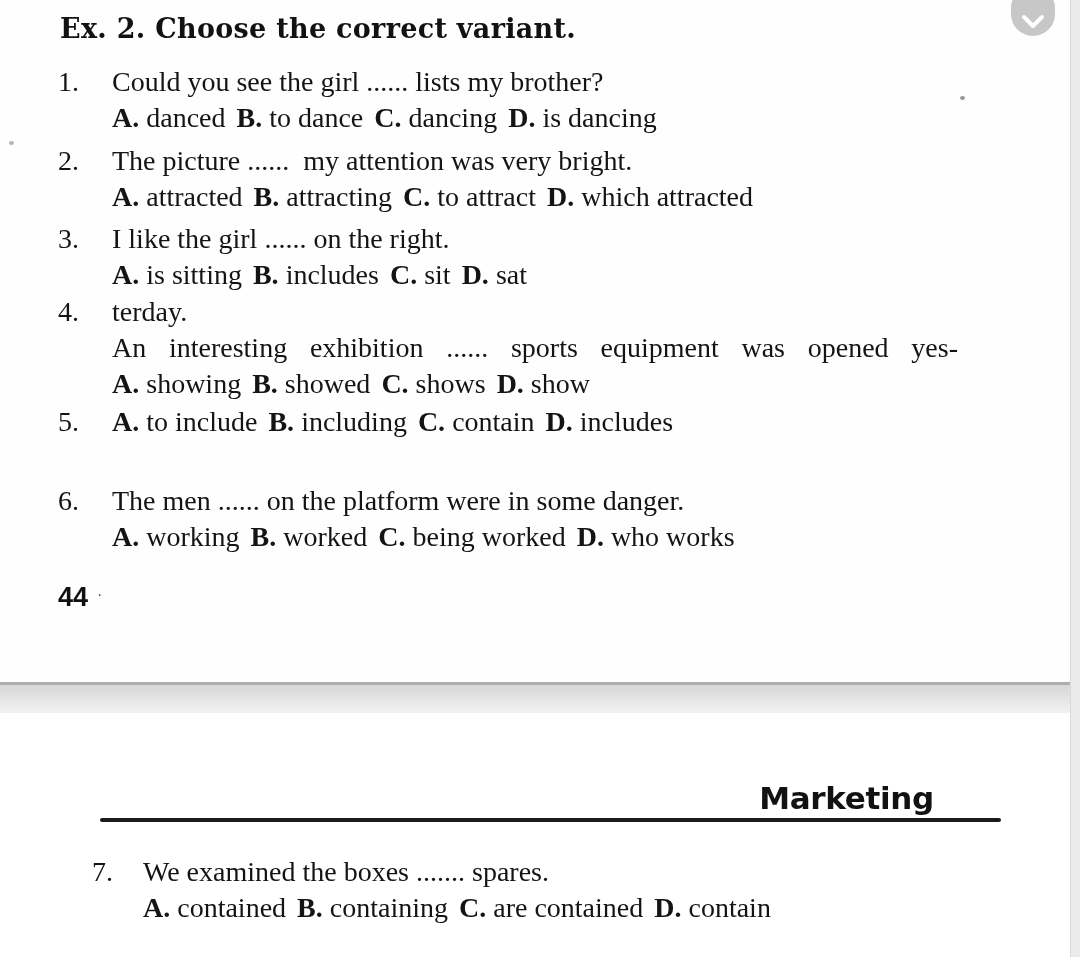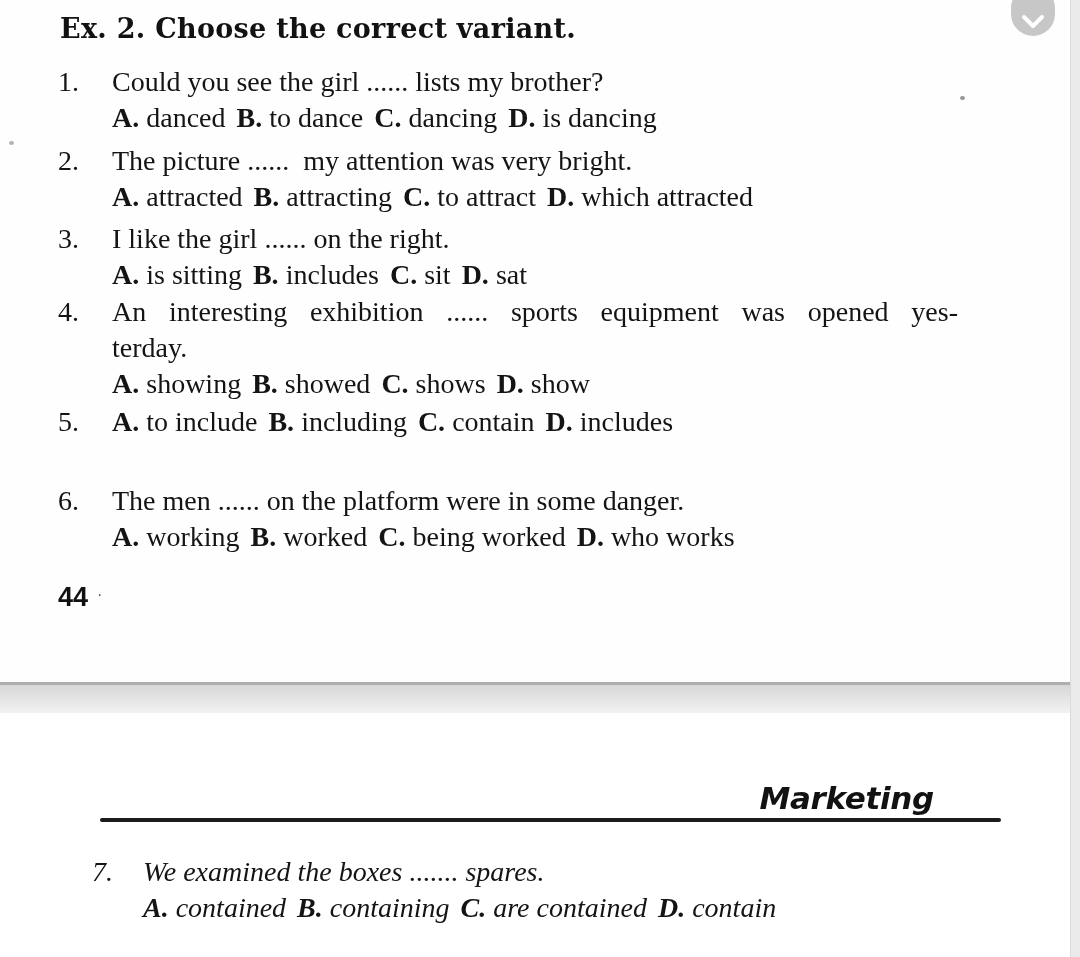--- a/index.html
+++ b/index.html
@@ -7,21 +7,21 @@
     width:1080px;height:957px;position:relative;overflow:hidden;
     background:#ffffff;
     font-family:"Liberation Serif", serif;
     color:#161616;
   }
   
   .page-top{position:absolute;left:0;top:0;width:1080px;height:682px;background:#fefefe;}
   .page-gap{position:absolute;left:0;top:682px;width:1080px;height:31px;
     background:linear-gradient(#d7d7d7,#f2f2f2);
     border-top:3px solid #aeaeae;box-sizing:border-box;}
-  .page-bottom{position:absolute;left:0;top:713px;width:1016px;height:244px;background:#ffffff;font-style:italic;}
+  .page-bottom{position:absolute;left:0;top:713px;width:1016px;height:244px;background:#ffffff;}
   .right-gutter{position:absolute;right:0;top:0;width:9px;height:957px;
     background:#ebebeb;border-left:1px solid #dadada;box-sizing:content-box;z-index:4;}
   
   .scroll-pill{position:absolute;left:1011px;top:-14px;width:44px;height:50px;
     background:#c7c7c7;border-radius:22px;z-index:6;
     display:flex;align-items:flex-end;justify-content:center;padding-bottom:6px;box-sizing:border-box;}
   
   .ex-title{position:absolute;left:60px;top:13px;
     font-family:"DejaVu Serif", serif;font-weight:bold;font-size:27px;letter-spacing:.3px;color:#121212;}
   
@@ -77,22 +77,22 @@
     <span class="qnum">3.</span>
     <div class="qbody">
       <div class="qtext">I like the girl ...... on the right.</div>
       <div class="opts"><span class="opt"><span class="olabel">A.</span><span class="otext">is sitting</span></span><span class="opt"><span class="olabel">B.</span><span class="otext">includes</span></span><span class="opt"><span class="olabel">C.</span><span class="otext">sit</span></span><span class="opt"><span class="olabel">D.</span><span class="otext">sat</span></span></div>
     </div>
   </div>
 
   <div class="q" style="left:58px;top:294px;width:947px;">
     <span class="qnum">4.</span>
     <div class="qbody">
+      <div class="qtext">terday.</div>
       <div class="qtext justify">An interesting exhibition ...... sports equipment was opened yes-</div>
-      <div class="qtext">terday.</div>
       <div class="opts"><span class="opt"><span class="olabel">A.</span><span class="otext">showing</span></span><span class="opt"><span class="olabel">B.</span><span class="otext">showed</span></span><span class="opt"><span class="olabel">C.</span><span class="otext">shows</span></span><span class="opt"><span class="olabel">D.</span><span class="otext">show</span></span></div>
     </div>
   </div>
 
   <div class="q" style="left:58px;top:404px;width:947px;">
     <span class="qnum">5.</span>
     <div class="qbody">
       <div class="opts"><span class="opt"><span class="olabel">A.</span><span class="otext">to include</span></span><span class="opt"><span class="olabel">B.</span><span class="otext">including</span></span><span class="opt"><span class="olabel">C.</span><span class="otext">contain</span></span><span class="opt"><span class="olabel">D.</span><span class="otext">includes</span></span></div>
     </div>
   </div>

